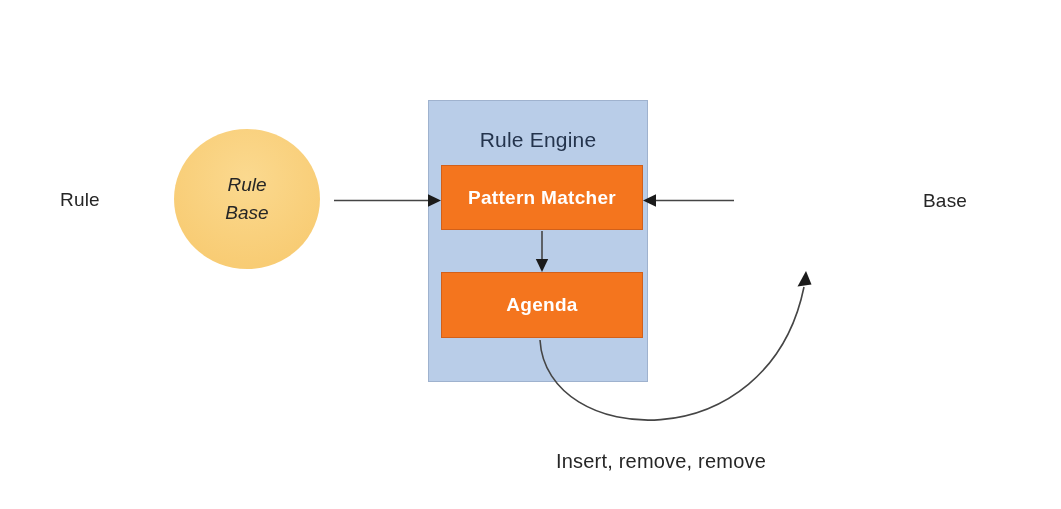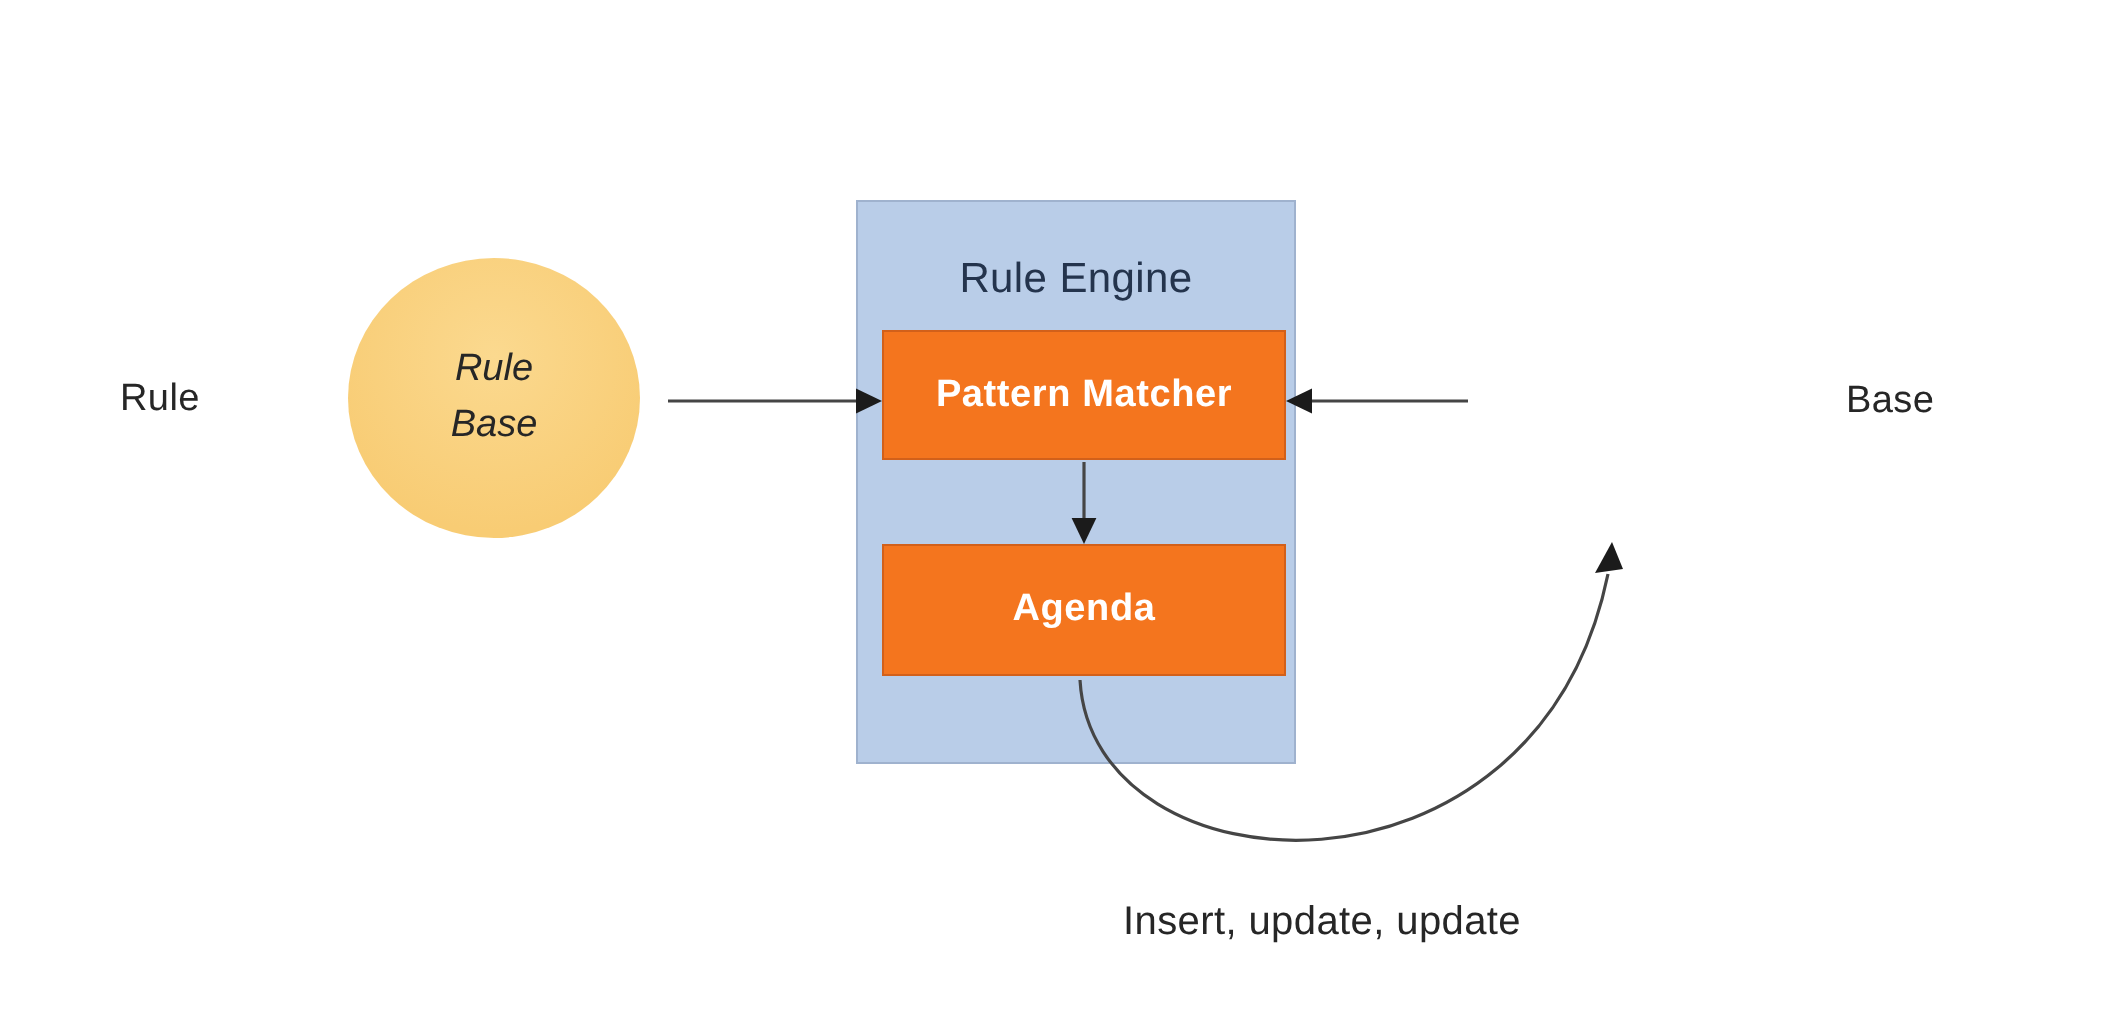--- a/index.html
+++ b/index.html
@@ -123,21 +123,21 @@
   </div>
 
   <div class="circle circle-rule-base">
     <span class="circle-label">Rule
 Base</span>
   </div>
 
 
   <div class="side-label label-rules">Rule</div>
   <div class="side-label label-facts">Base</div>
-  <div class="bottom-note">Insert, update, update</div>
+  <div class="bottom-note">Insert, remove, remove</div>
 
   <svg class="arrows-layer" viewBox="0 0 1061 509">
     <g>
       <line class="arrow-line" x1="334" y1="200.5" x2="429" y2="200.5"></line>
       <polygon class="arrow-head" points="441,200.5 428,194.3 428,206.7"></polygon>
     </g>
     <g>
       <line class="arrow-line" x1="734" y1="200.5" x2="656" y2="200.5"></line>
       <polygon class="arrow-head" points="643,200.5 656,194.3 656,206.7"></polygon>
     </g>

